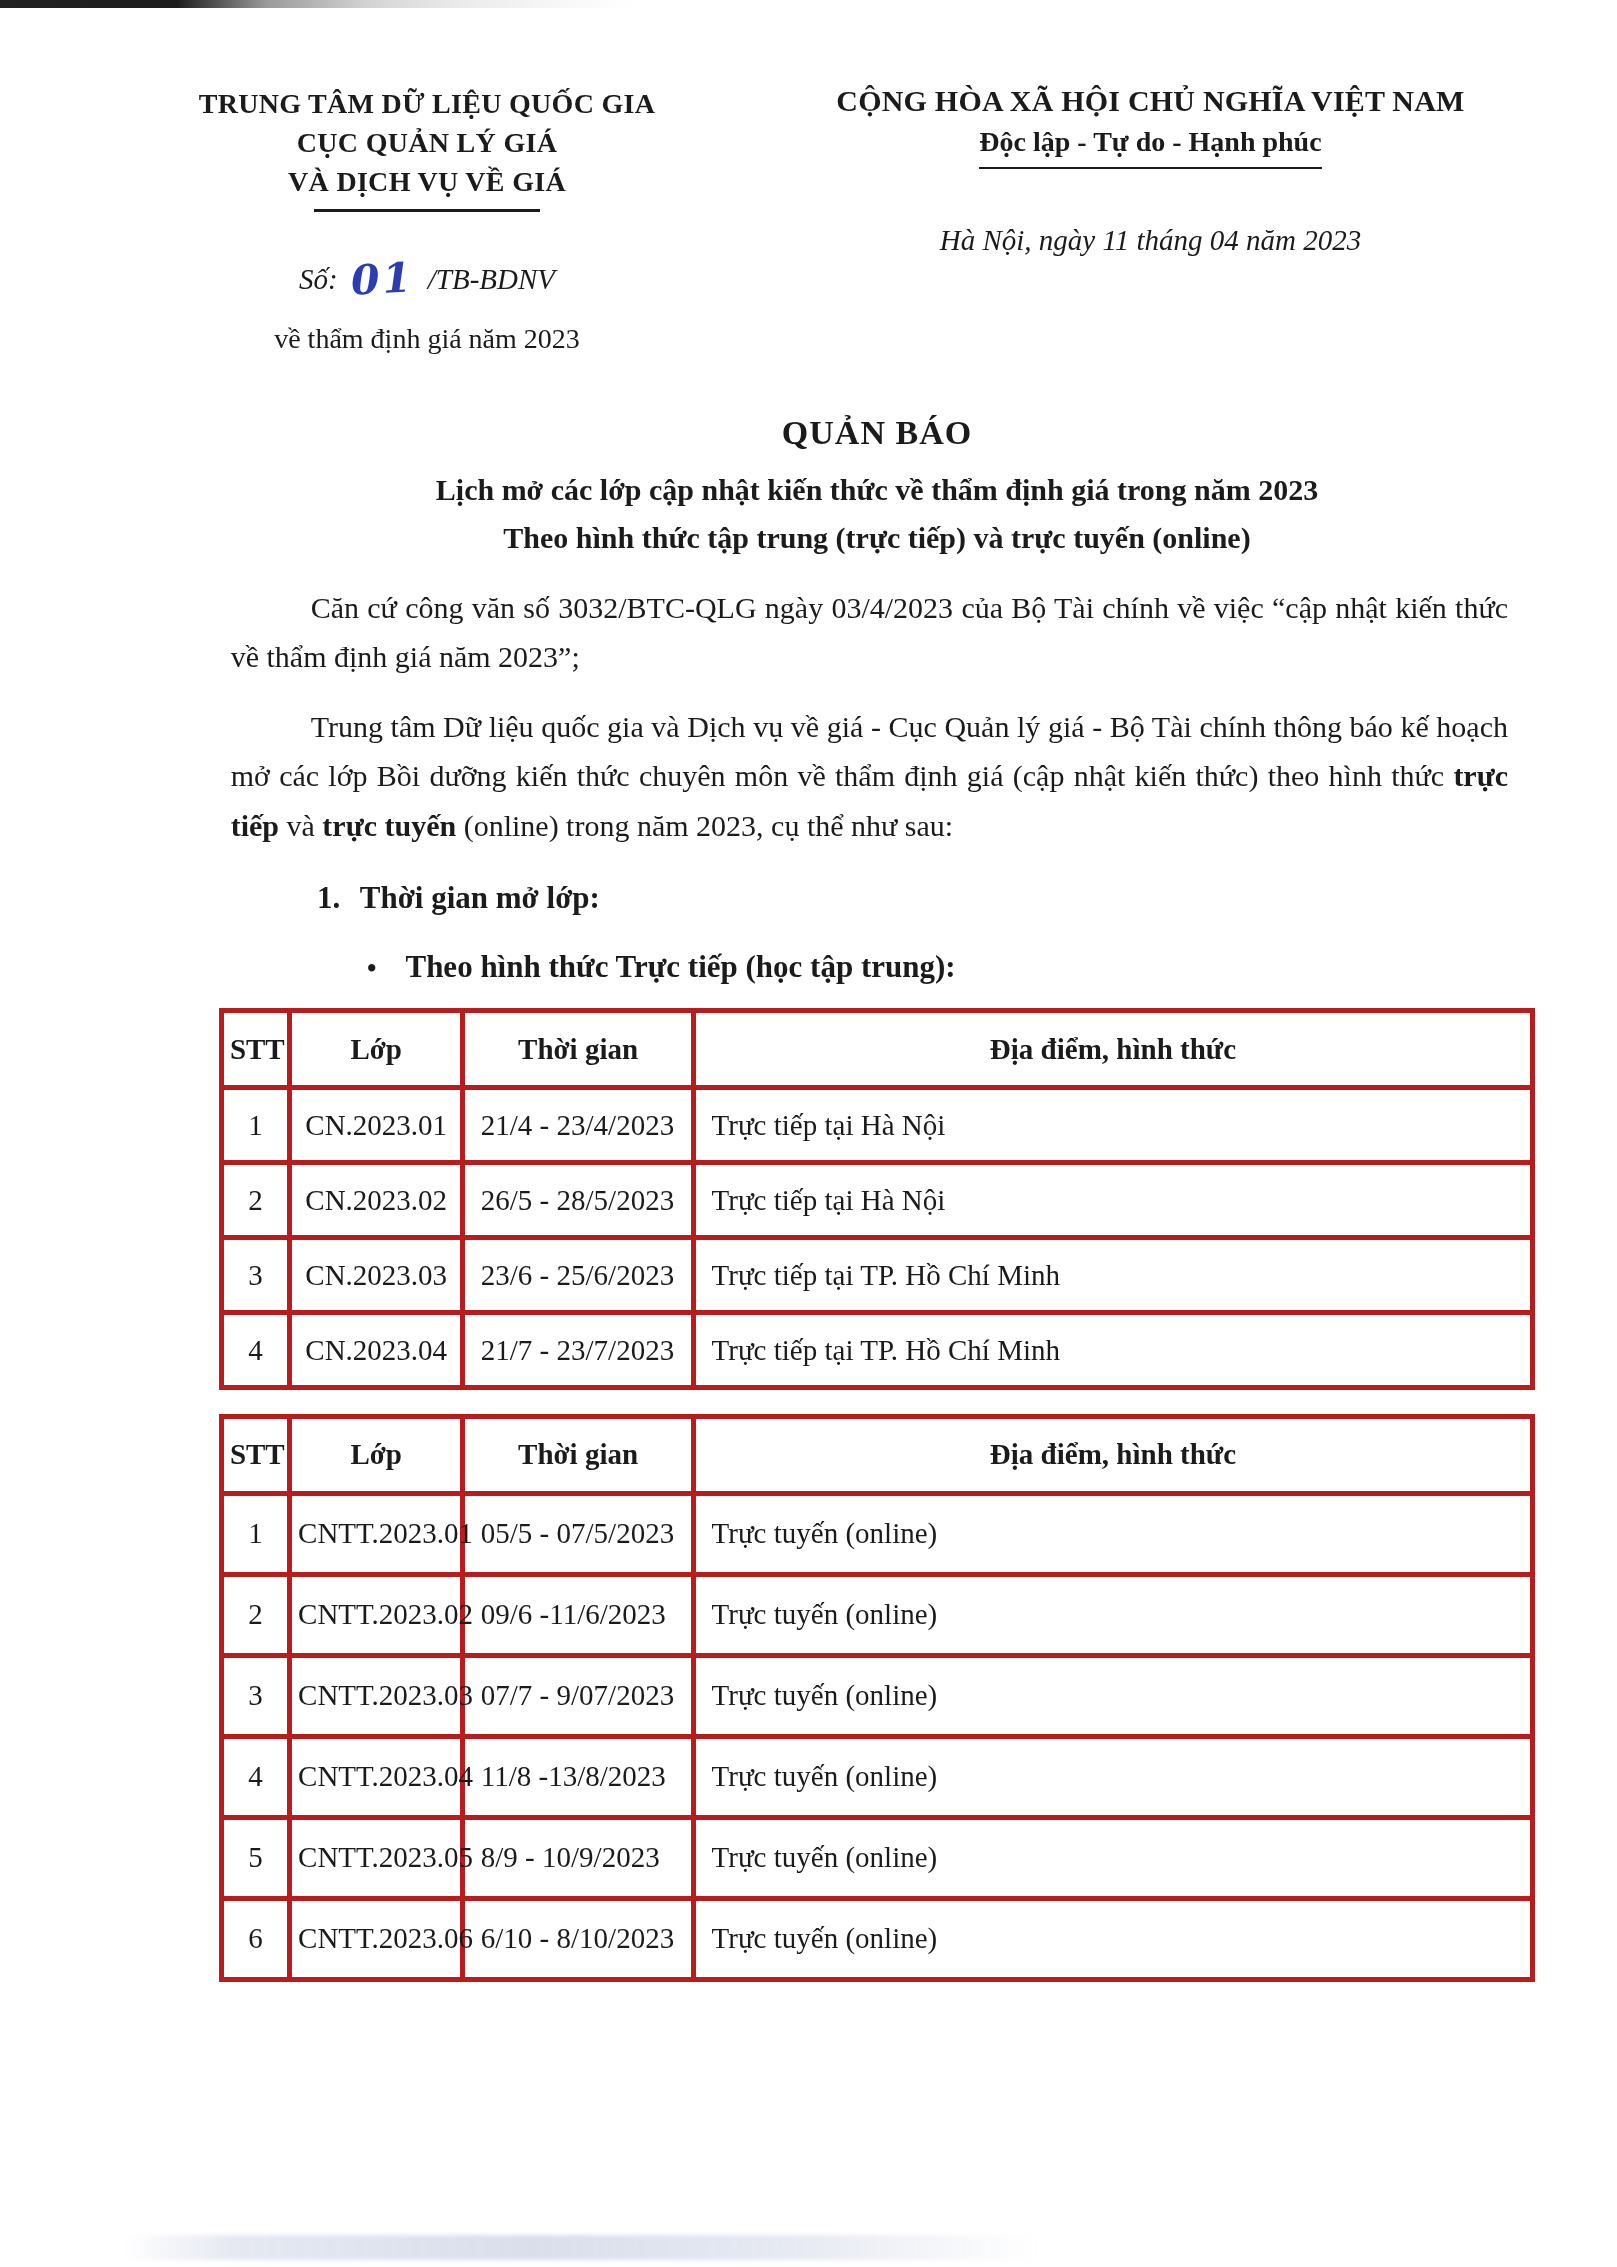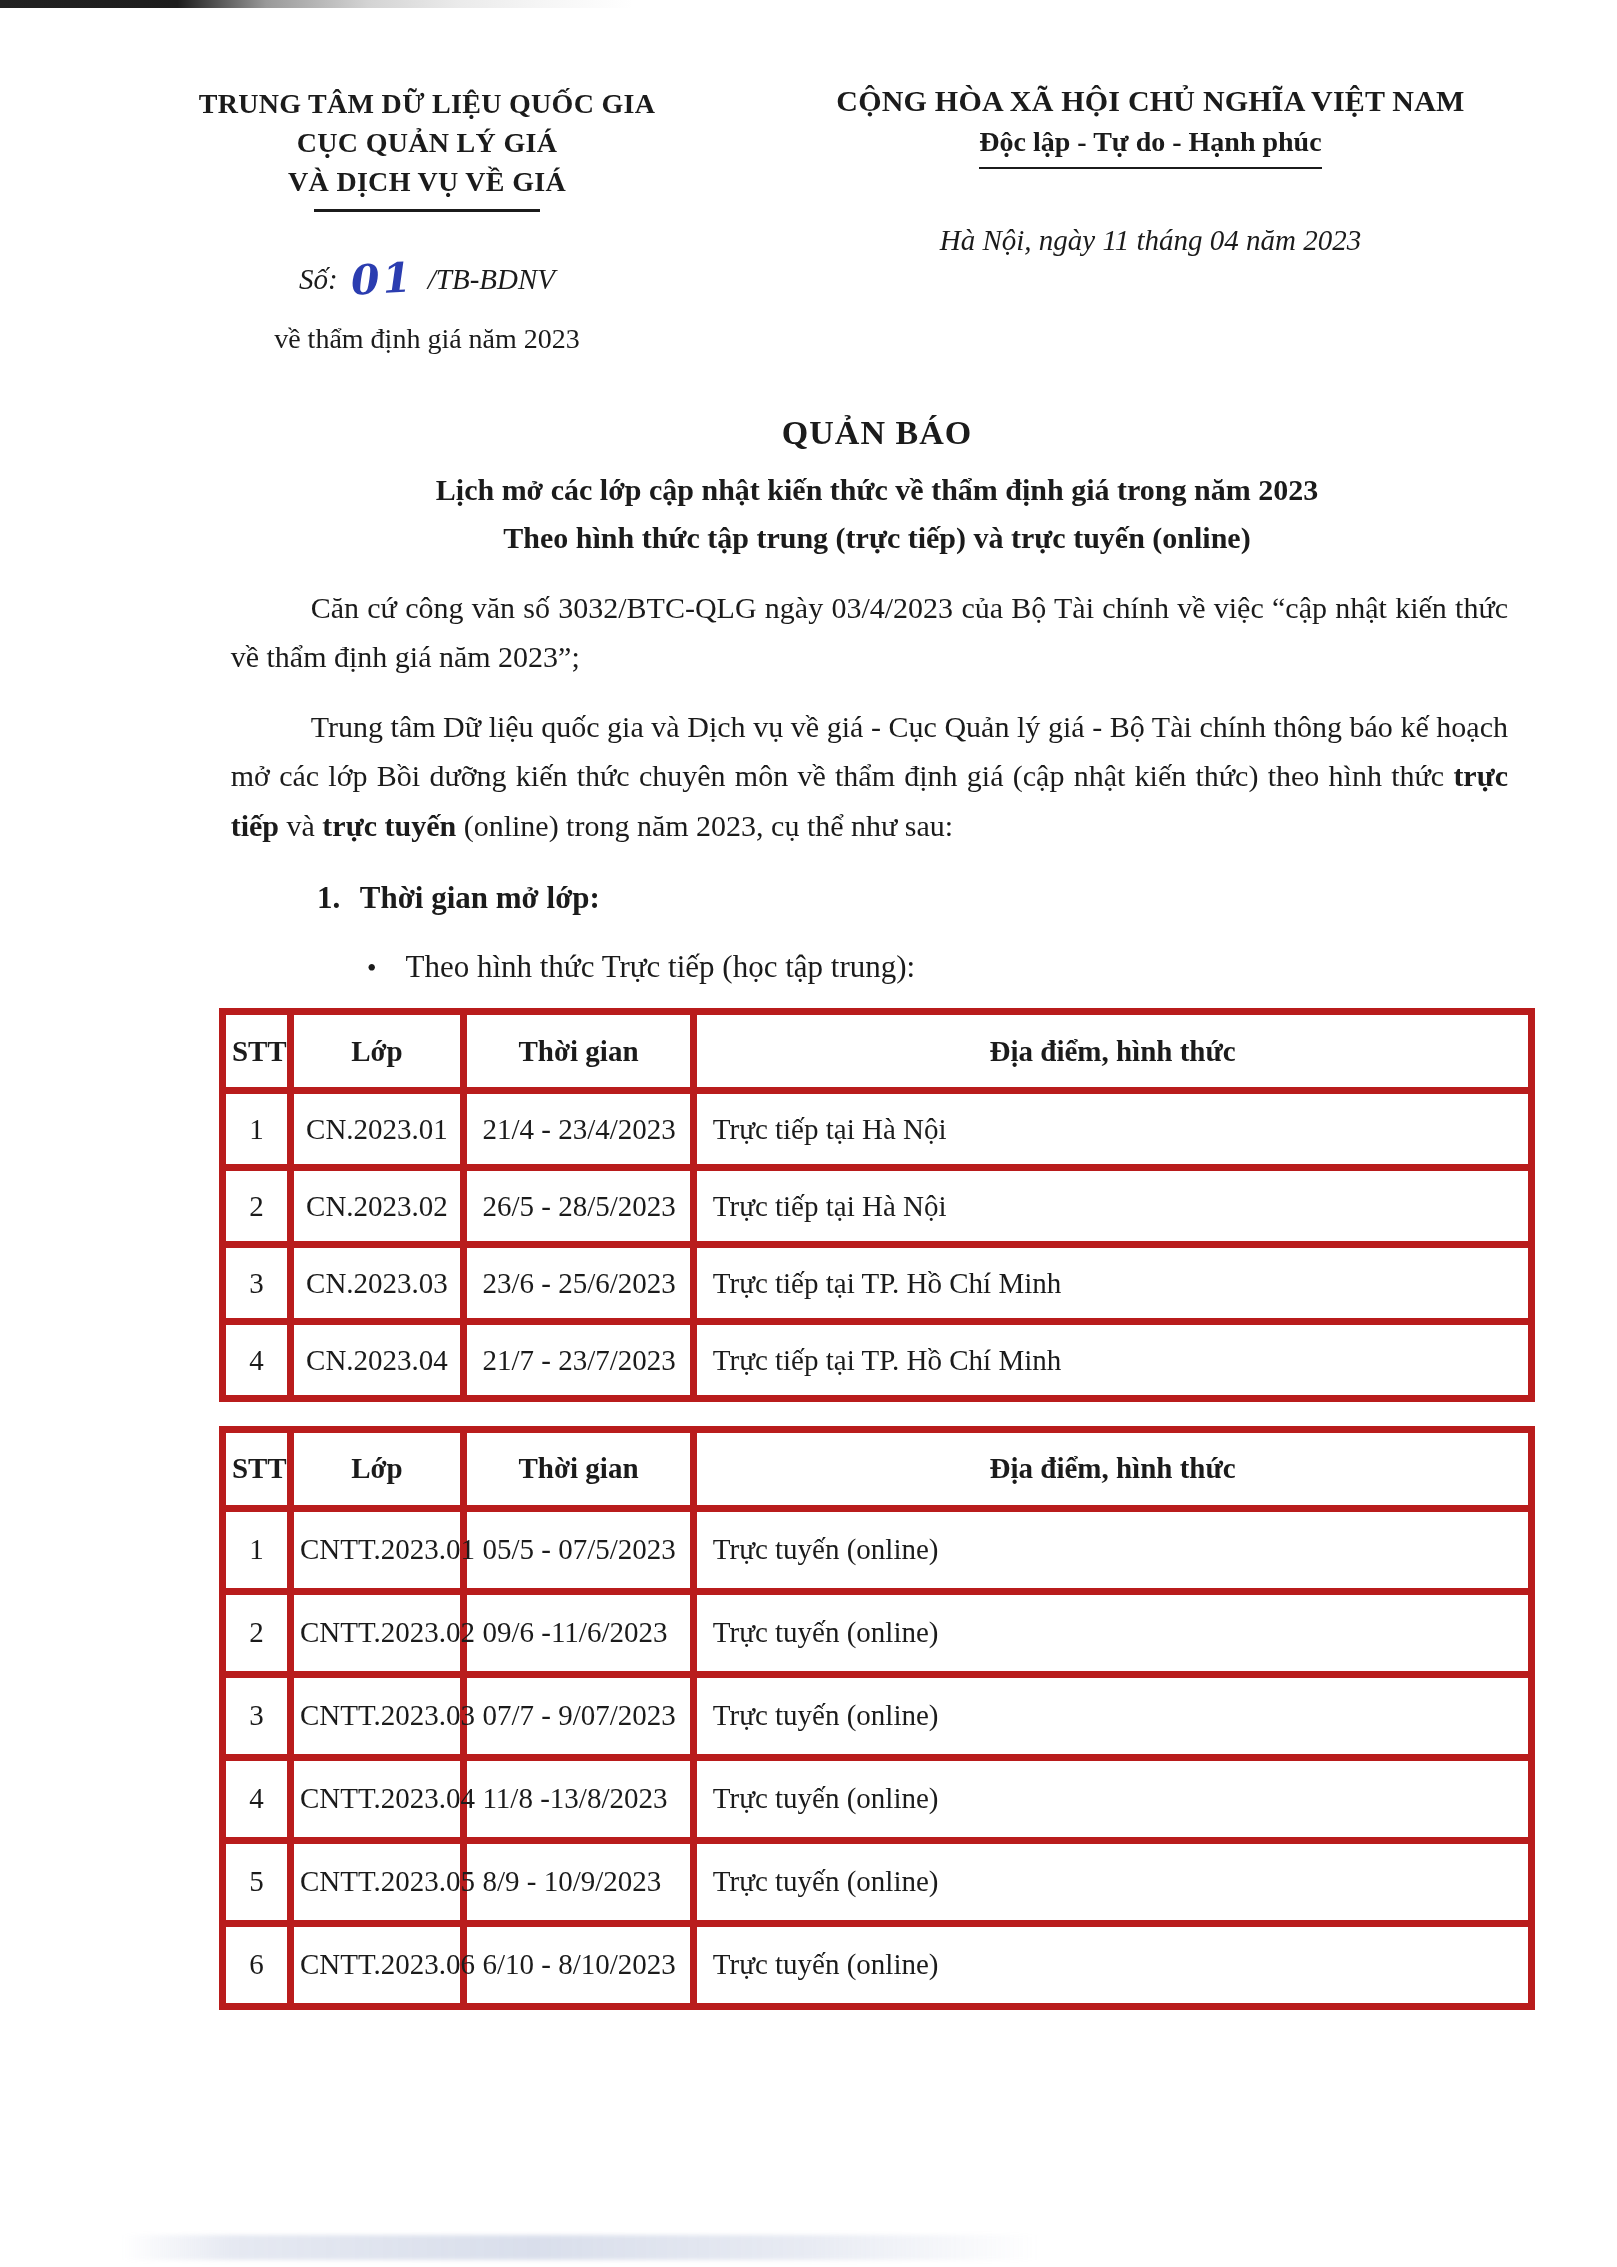--- a/index.html
+++ b/index.html
@@ -55,25 +55,25 @@
   .content { margin:0 83px 0 219px; }
   .doc-title { text-align:center; margin-top:55px; font-size:34px; font-weight:bold; letter-spacing:1px; }
   .doc-subtitle { text-align:center; margin-top:13.7px; font-size:30px; font-weight:bold; line-height:1.62; }
   .para {
     font-size:30px; line-height:1.66; text-align:justify;
     margin:19.5px 27px 0 11.7px; text-indent:80px;
   }
   .para .b { font-weight:bold; }
   .section-heading { margin-top:29px; padding-left:98px; font-size:31px; font-weight:bold; }
   .section-heading .num { margin-right:19.5px; }
-  .bullet-line { margin-top:33px; padding-left:148px; font-size:31px; font-weight:normal; }
+  .bullet-line { margin-top:33px; padding-left:148px; font-size:31px; font-weight:bold; }
   .bullet-line .dot { margin-right:29px; font-size:27px; }
 
   table.sched { width:100%; border-collapse:collapse; margin-top:23.4px; font-size:29px; table-layout:fixed; }
-  table.sched th, table.sched td { border:7px solid #b91c1c; }
+  table.sched th, table.sched td { border:5px solid #b91c1c; }
   table.sched th { font-weight:bold; text-align:center; padding:19.5px 5.9px; }
   .col-stt  { width:5.2%; }
   .col-lop  { width:13.2%; }
   .col-time { width:17.6%; }
   table.t1 td { padding:18.5px 5.9px; }
   table.t2 td { padding:21.5px 5.9px; }
   td.c { text-align:center; }
   td.l { text-align:left; padding-left:15.6px !important; }
 </style>
 </head>

